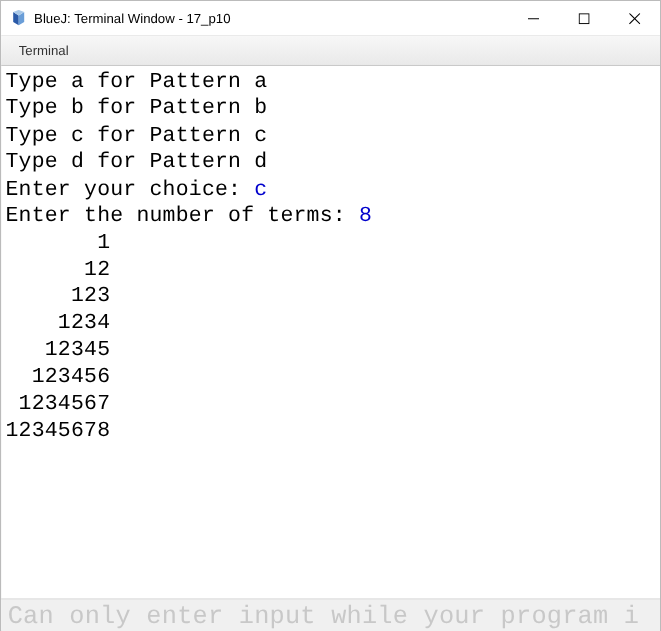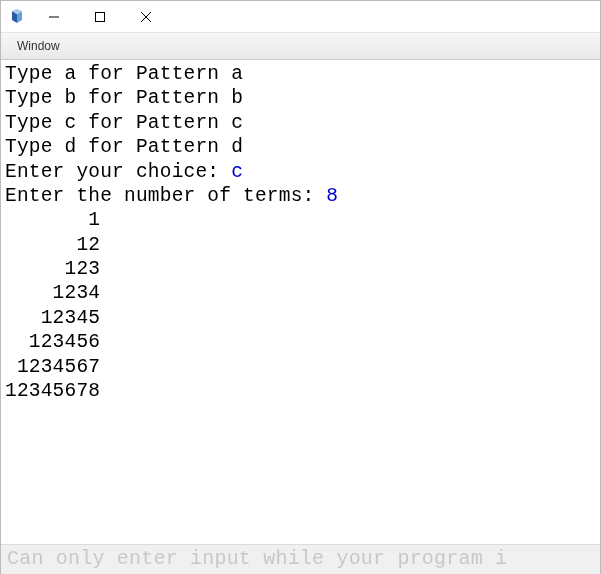--- a/index.html
+++ b/index.html
@@ -74,39 +74,40 @@
     .user-input { color: #0000cc; }
     .input-bar {
       position: absolute;
       bottom: 0;
       left: 1px;
       right: 1px;
       height: 30px;
       background: #f0f0f0;
       border-top: 1px solid #ddd;
       font-family: "Consolas", "Courier New", monospace;
-      font-size: 20px;
+      font-size: 23px;
       color: #c8c8c8;
       padding: 2px 6px;
       white-space: nowrap;
       overflow: hidden;
       letter-spacing: 0.2px;
     }
   </style>
 </head>
 <body>
 
 <div class="titlebar">
   <span class="titlebar-icon">
     <svg viewBox="0 0 16 16" width="16" height="16">
       <path d="M3 2 L8 5 L8 14 L3 11 Z" fill="#2a5aa8"></path>
       <path d="M13 2 L8 5 L8 14 L13 11 Z" fill="#6a9ed8"></path>
       <path d="M3 2 L8 0 L13 2 L8 5 Z" fill="#a8c8e8"></path>
     </svg>
   </span>
+  <span class="titlebar-title">BlueJ: Terminal Window - 17_p10</span>
   <div class="win-controls">
     <div class="win-btn">
       <svg width="10" height="10">
           <line x1="0" y1="5" x2="10" y2="5" stroke="#000" stroke-width="1"></line>
         </svg>
     </div>
     <div class="win-btn">
       <svg width="10" height="10">
           <rect x="0.5" y="0.5" width="9" height="9" fill="none" stroke="#000" stroke-width="1"></rect>
         </svg>
@@ -114,18 +115,18 @@
     <div class="win-btn">
       <svg width="10" height="10">
         <line x1="0" y1="0" x2="10" y2="10" stroke="#000" stroke-width="1"></line>
         <line x1="10" y1="0" x2="0" y2="10" stroke="#000" stroke-width="1"></line>
       </svg>
     </div>
   </div>
 </div>
 
 <div class="menubar">
-  <span class="menu-item">Window</span>
+  <span class="menu-item">Terminal</span>
 </div>
 
 <div class="terminal" id="terminal"><div><span>Type a for Pattern a</span></div><div><span>Type b for Pattern b</span></div><div><span>Type c for Pattern c</span></div><div><span>Type d for Pattern d</span></div><div><span>Enter your choice: </span><span class="user-input">c</span></div><div><span>Enter the number of terms: </span><span class="user-input">8</span></div><div><span>       1</span></div><div><span>      12</span></div><div><span>     123</span></div><div><span>    1234</span></div><div><span>   12345</span></div><div><span>  123456</span></div><div><span> 1234567</span></div><div><span>12345678</span></div></div>
 
 <div class="input-bar">Can only enter input while your program i</div>
 
 </body></html>

